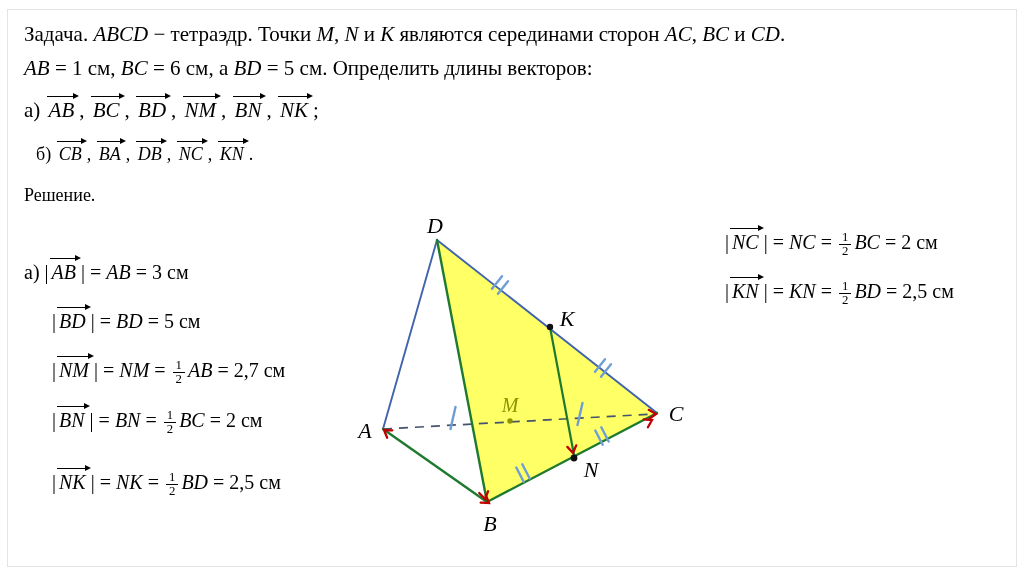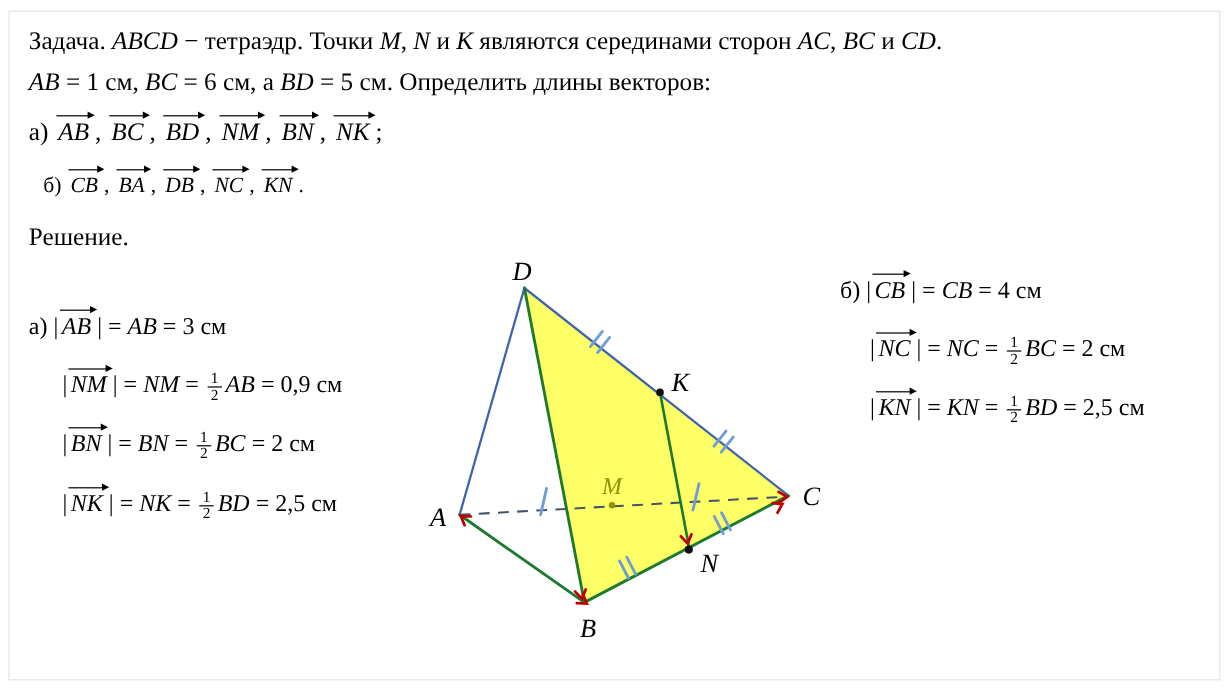--- a/index.html
+++ b/index.html
@@ -7,21 +7,21 @@
     width:1024px;height:574px;position:relative;background:#ffffff;
     font-family:"Liberation Serif","DejaVu Serif",serif;color:#000;overflow:hidden;
   }
   .frame{position:absolute;left:7px;top:9px;width:1008px;height:556px;
          border:1px solid #e4e4e4;pointer-events:none;}
   .rich{position:absolute;white-space:nowrap;}
   #line1{left:24px;top:22px;font-size:21px;}
   #line2{left:24px;top:56px;font-size:21px;}
   #list-a{left:24px;top:94px;font-size:21px;text-align:right;}
   #list-b{left:36px;top:139px;font-size:18px;}
-  #heading{left:24px;top:185px;font-size:21px;}
+  #heading{left:24px;top:185px;font-size:18px;}
   .b{font-weight:normal;}
   .m{font-style:italic;}
   .t{font-style:normal;}
   .vec{position:relative;display:inline-block;font-style:italic;
        padding:6px 4px 0 2px;margin:0 1px;line-height:1;}
   .vec::before{content:"";position:absolute;left:0;right:4px;top:2px;
        border-top:1.5px solid #000;}
   .vec::after{content:"";position:absolute;right:-1px;top:-0.9px;width:0;height:0;
        border:3.4px solid transparent;border-left:6.5px solid #000;border-right:0;}
   .frac{display:inline-block;vertical-align:-0.5em;text-align:center;
@@ -51,26 +51,26 @@
 <div class="frame"></div>
 
 <div id="line1" class="rich"><span class="b">Задача.</span><span class="t"> </span><span class="m">ABCD</span><span class="t"> − тетраэдр. Точки </span><span class="m">M</span><span class="t">, </span><span class="m">N</span><span class="t"> и </span><span class="m">K</span><span class="t"> являются серединами сторон </span><span class="m">AC</span><span class="t">, </span><span class="m">BC</span><span class="t"> и </span><span class="m">CD</span><span class="t">.</span></div>
 <div id="line2" class="rich"><span class="m">AB</span><span class="t"> = 1 см, </span><span class="m">BC</span><span class="t"> = 6 см, а </span><span class="m">BD</span><span class="t"> = 5 см. Определить длины векторов:</span></div>
 <div id="list-a" class="rich"><span class="t">а) </span><span class="vec">AB</span><span class="t">, </span><span class="vec">BC</span><span class="t">, </span><span class="vec">BD</span><span class="t">, </span><span class="vec">NM</span><span class="t">, </span><span class="vec">BN</span><span class="t">, </span><span class="vec">NK</span><span class="t">;</span></div>
 <div id="list-b" class="rich"><span class="t">б) </span><span class="vec">CB</span><span class="t">, </span><span class="vec">BA</span><span class="t">, </span><span class="vec">DB</span><span class="t">, </span><span class="vec">NC</span><span class="t">, </span><span class="vec">KN</span><span class="t">.</span></div>
 <div id="heading" class="rich"><span class="b">Решение.</span></div>
 
 <div id="col-a" class="col">
     <div class="row lead"><span class="t">а) |</span><span class="vec">AB</span><span class="t">| = </span><span class="m">AB</span><span class="t"> = 3 см</span></div>
-    <div class="row"><span class="t">|</span><span class="vec">NM</span><span class="t">| = </span><span class="m">NM</span><span class="t"> = </span><span class="frac"><span class="num">1</span><span class="den">2</span></span><span class="m">AB</span><span class="t"> = 0,9 см</span></div>
+    <div class="row"><span class="t">|</span><span class="vec">BD</span><span class="t">| = </span><span class="m">BD</span><span class="t"> = 5 см</span></div>
+    <div class="row"><span class="t">|</span><span class="vec">NM</span><span class="t">| = </span><span class="m">NM</span><span class="t"> = </span><span class="frac"><span class="num">1</span><span class="den">2</span></span><span class="m">AB</span><span class="t"> = 2,7 см</span></div>
     <div class="row"><span class="t">|</span><span class="vec">BN</span><span class="t">| = </span><span class="m">BN</span><span class="t"> = </span><span class="frac"><span class="num">1</span><span class="den">2</span></span><span class="m">BC</span><span class="t"> = 2 см</span></div>
     <div class="row"><span class="t">|</span><span class="vec">NK</span><span class="t">| = </span><span class="m">NK</span><span class="t"> = </span><span class="frac"><span class="num">1</span><span class="den">2</span></span><span class="m">BD</span><span class="t"> = 2,5 см</span></div>
   </div>
 <div id="col-b" class="col">
-    <div class="row lead"><span class="t">б) |</span><span class="vec">CB</span><span class="t">| = </span><span class="m">CB</span><span class="t"> = 4 см</span></div>
     <div class="row"><span class="t">|</span><span class="vec">NC</span><span class="t">| = </span><span class="m">NC</span><span class="t"> = </span><span class="frac"><span class="num">1</span><span class="den">2</span></span><span class="m">BC</span><span class="t"> = 2 см</span></div>
     <div class="row"><span class="t">|</span><span class="vec">KN</span><span class="t">| = </span><span class="m">KN</span><span class="t"> = </span><span class="frac"><span class="num">1</span><span class="den">2</span></span><span class="m">BD</span><span class="t"> = 2,5 см</span></div>
   </div>
 
 <svg id="figure" width="340" height="360" viewBox="0 0 340 360" xmlns="http://www.w3.org/2000/svg">
 
   <polygon points="87,40 137,302 307,213" stroke="none" fill="#ffff66"></polygon>
 
   <line x1="33" y1="229" x2="304" y2="214" fill="none" stroke-width="1.7" stroke-dasharray="9 7" stroke="#44546a"></line>
 

